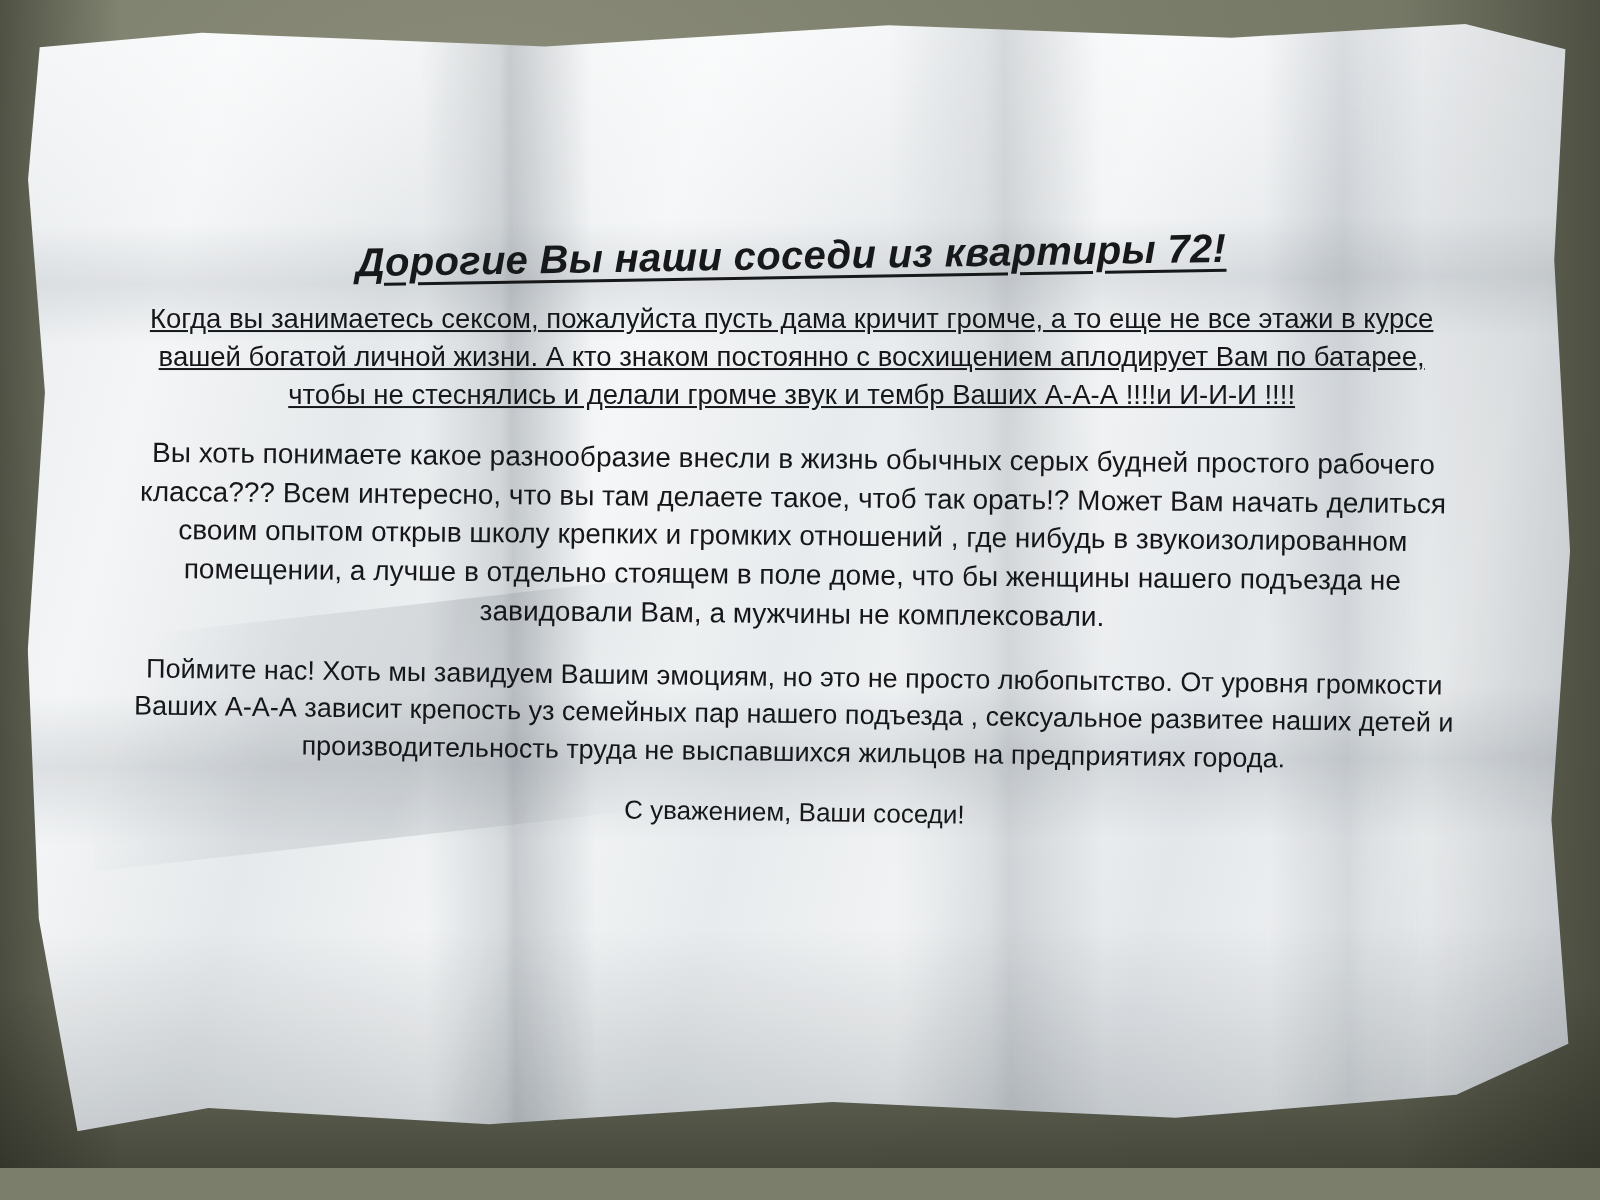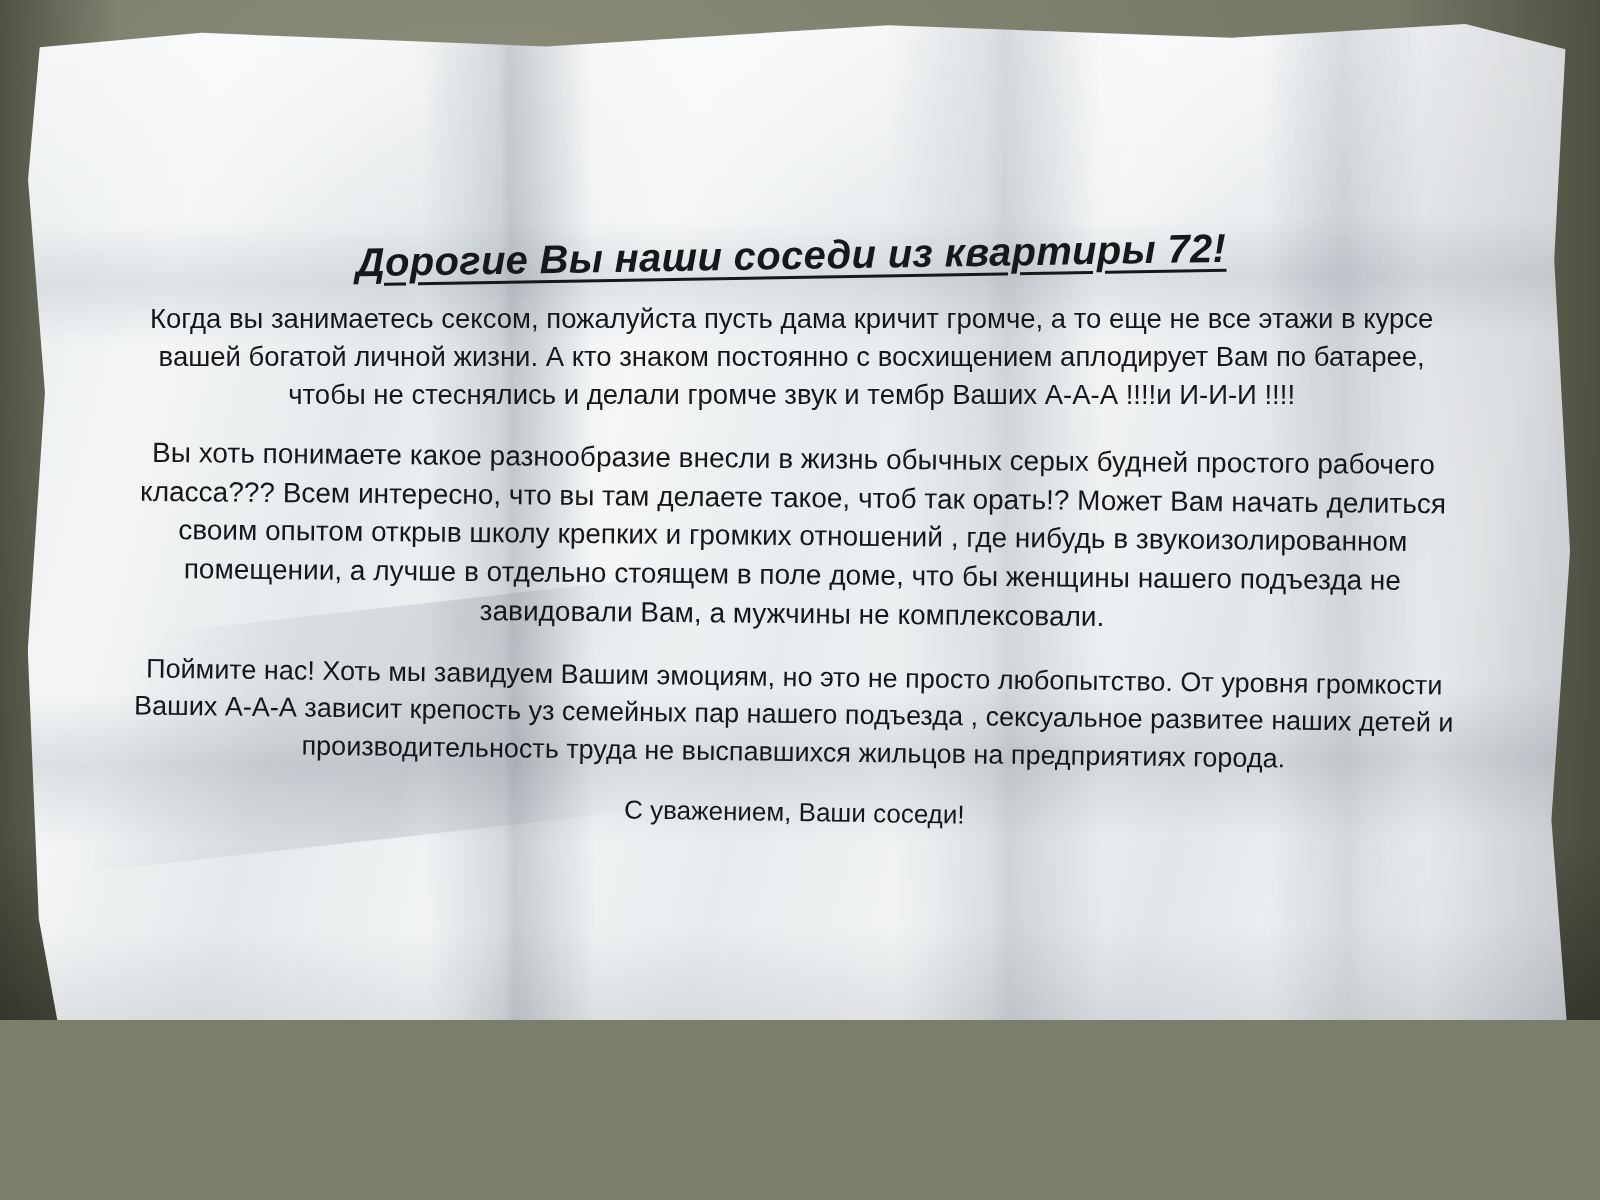--- a/index.html
+++ b/index.html
@@ -11,21 +11,21 @@
     height: 1200px;
     overflow: hidden;
     background: #7c7e6c;
     font-family: "Liberation Sans", sans-serif;
   }
 
   
   .scene {
     position: relative;
     width: 1600px;
-    height: 1020px;
+    height: 1168px;
     background:
       radial-gradient(ellipse at 30% 20%, #8d8f7c 0%, #7b7d6b 45%, #6a6c5b 100%);
     overflow: hidden;
   }
   .wall-shade-left {
     position: absolute;
     left: 0; top: 0;
     width: 120px; height: 1200px;
     background: linear-gradient(to right, rgba(40,42,33,0.55), rgba(40,42,33,0));
     pointer-events: none;
@@ -145,21 +145,21 @@
     text-decoration-thickness: 3px;
     margin: 0 0 22px 0;
     transform: rotate(-0.6deg);
   }
   .para {
     font-size: 27.5px;
     line-height: 1.38;
     margin: 0 0 26px 0;
     color: #15171a;
   }
-  .p1 { transform: rotate(0.35deg); padding: 0 14px; }
+  .p1 { transform: rotate(0.35deg); padding: 0 14px; text-decoration: underline; }
   .p2 { transform: rotate(0.9deg); padding: 0 6px; font-size: 28px; }
   .p3 { transform: rotate(1.1deg); padding: 0 14px; font-size: 27px; }
   .signature {
     font-size: 26px;
     margin-top: 4px;
     transform: rotate(1.2deg);
   }
 </style>
 </head>
 <body>

